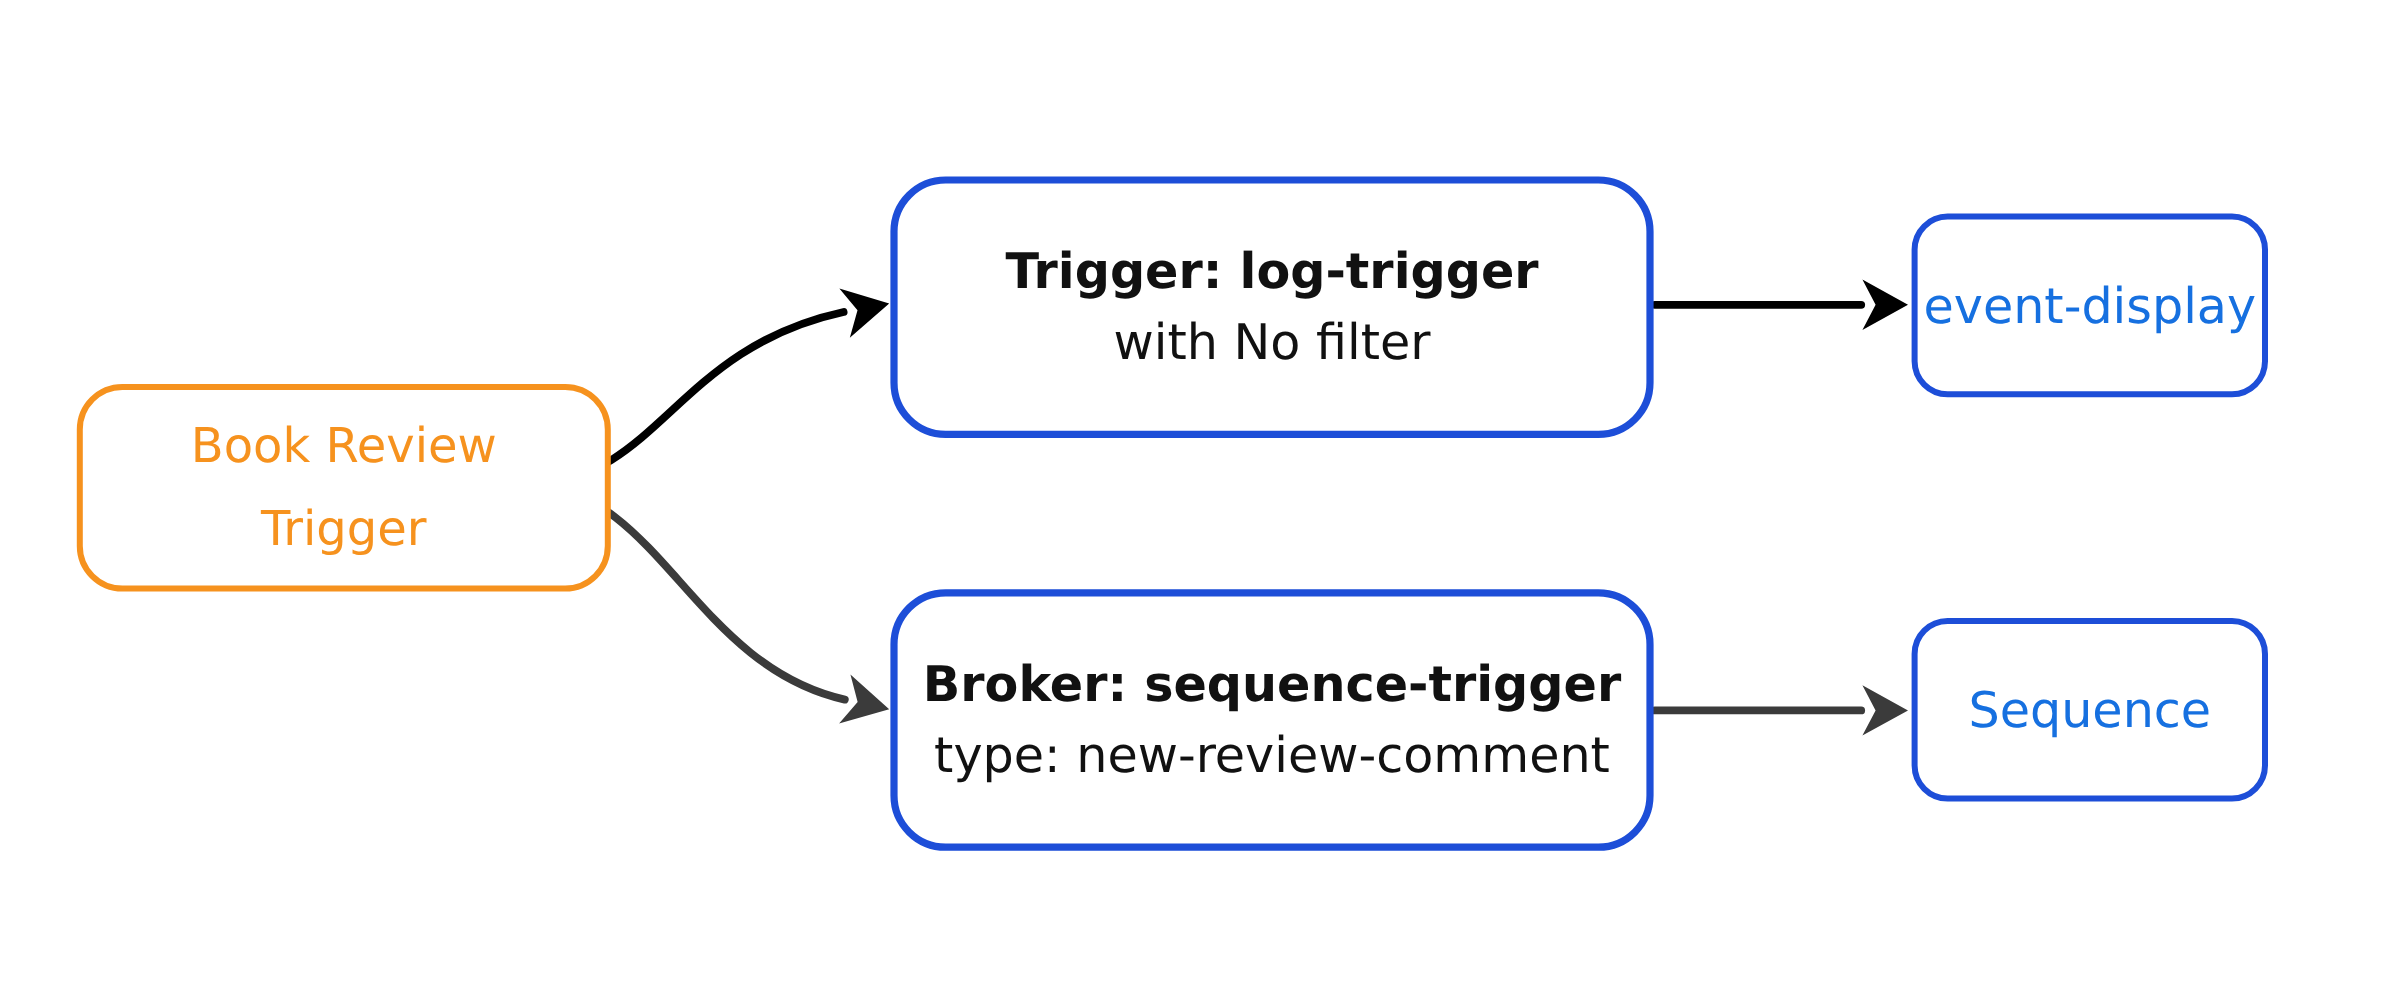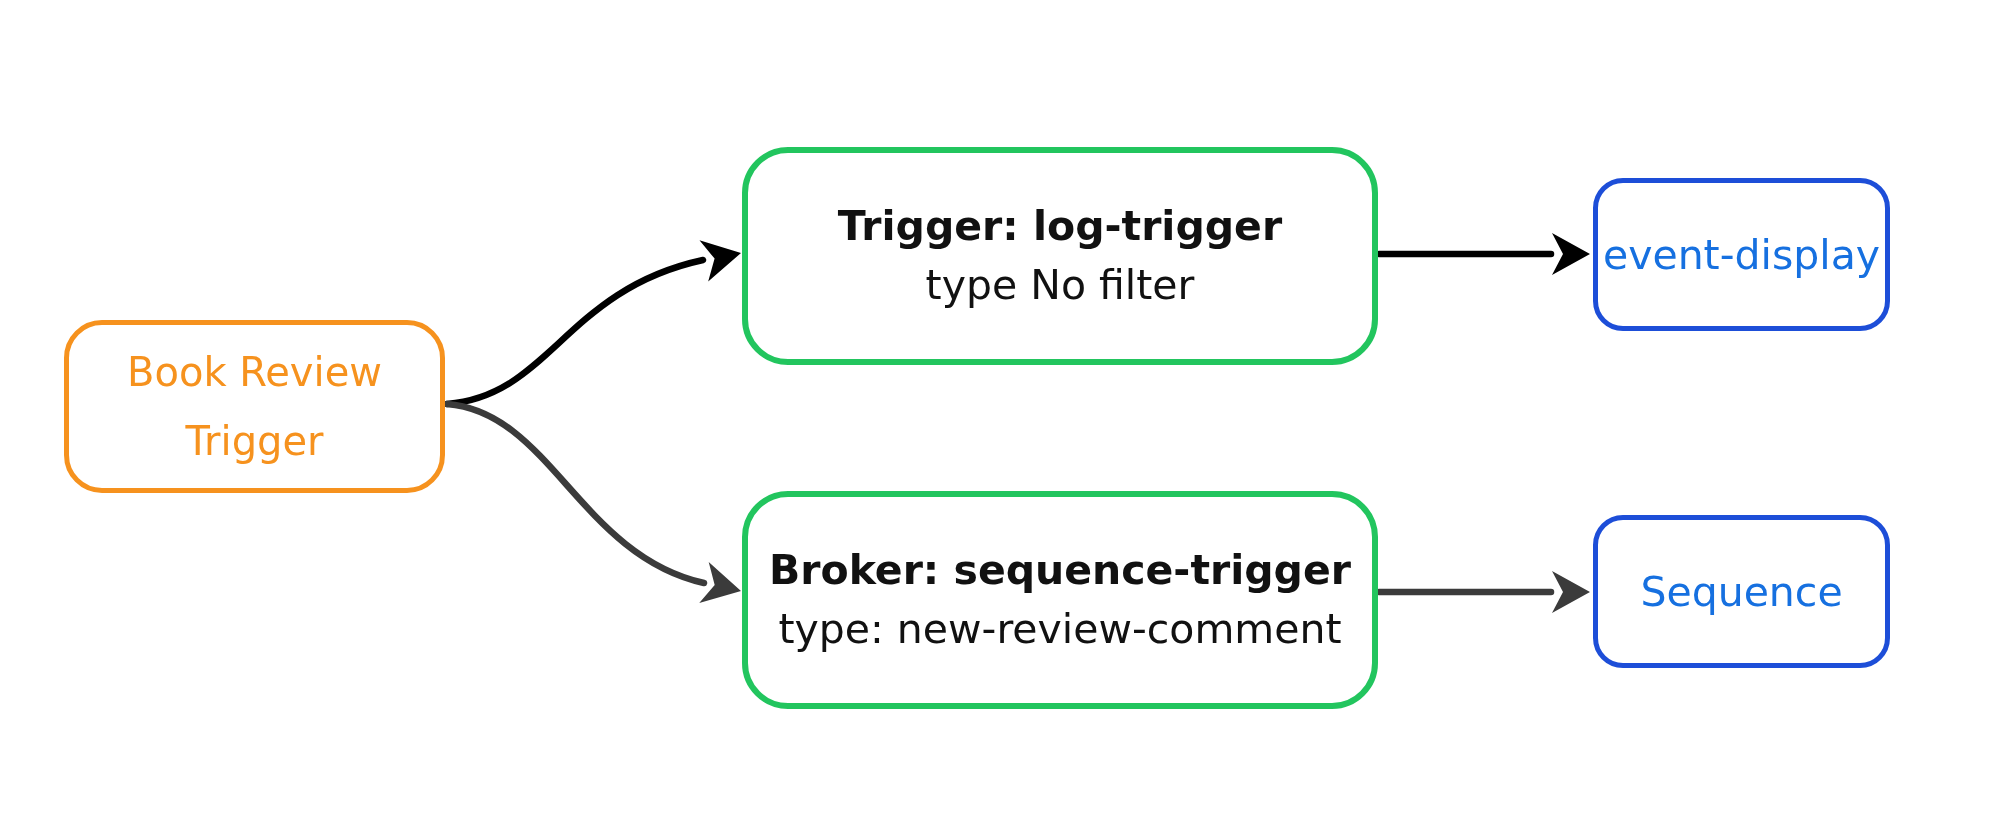--- a/index.html
+++ b/index.html
@@ -26,32 +26,32 @@
     position: absolute;
     background: #ffffff;
     display: flex;
     flex-direction: column;
     align-items: center;
     justify-content: center;
     text-align: center;
   }
   .node-broker {
     left: 64px; top: 320px;
-    width: 381px; height: 173px;
+    width: 445px; height: 173px;
     border: 5px solid #F6921E;
     border-radius: 38px;
     color: #F6921E;
     font-size: 40px;
     line-height: 57px;
     gap: 12px;
   }
   .node-trigger {
     left: 742px;
     width: 636px; height: 218px;
-    border: 6px solid #22c55e;
+    border: 6px solid #1d4ed8;
     border-radius: 46px;
     color: #111111;
     font-size: 41px;
     line-height: 59px;
   }
   .node-trigger-top { top: 147px; }
   .node-trigger-bottom { top: 491px; }
   .trigger-title { font-weight: bold; }
   .node-sink {
     left: 1593px;
@@ -92,21 +92,21 @@
     </g>
   </svg>
 
   <div class="node node-broker">
     <div>Book Review</div>
     <div>Trigger</div>
   </div>
 
   <div class="node node-trigger node-trigger-top">
     <div class="trigger-title">Trigger: log-trigger</div>
-    <div class="trigger-subtitle">type No filter</div>
+    <div class="trigger-subtitle">with No filter</div>
   </div>
 
   <div class="node node-trigger node-trigger-bottom">
     <div class="trigger-title">Broker: sequence-trigger</div>
     <div class="trigger-subtitle">type: new-review-comment</div>
   </div>
 
   <div class="node node-sink node-sink-top">
     <div>event-display</div>
   </div>

